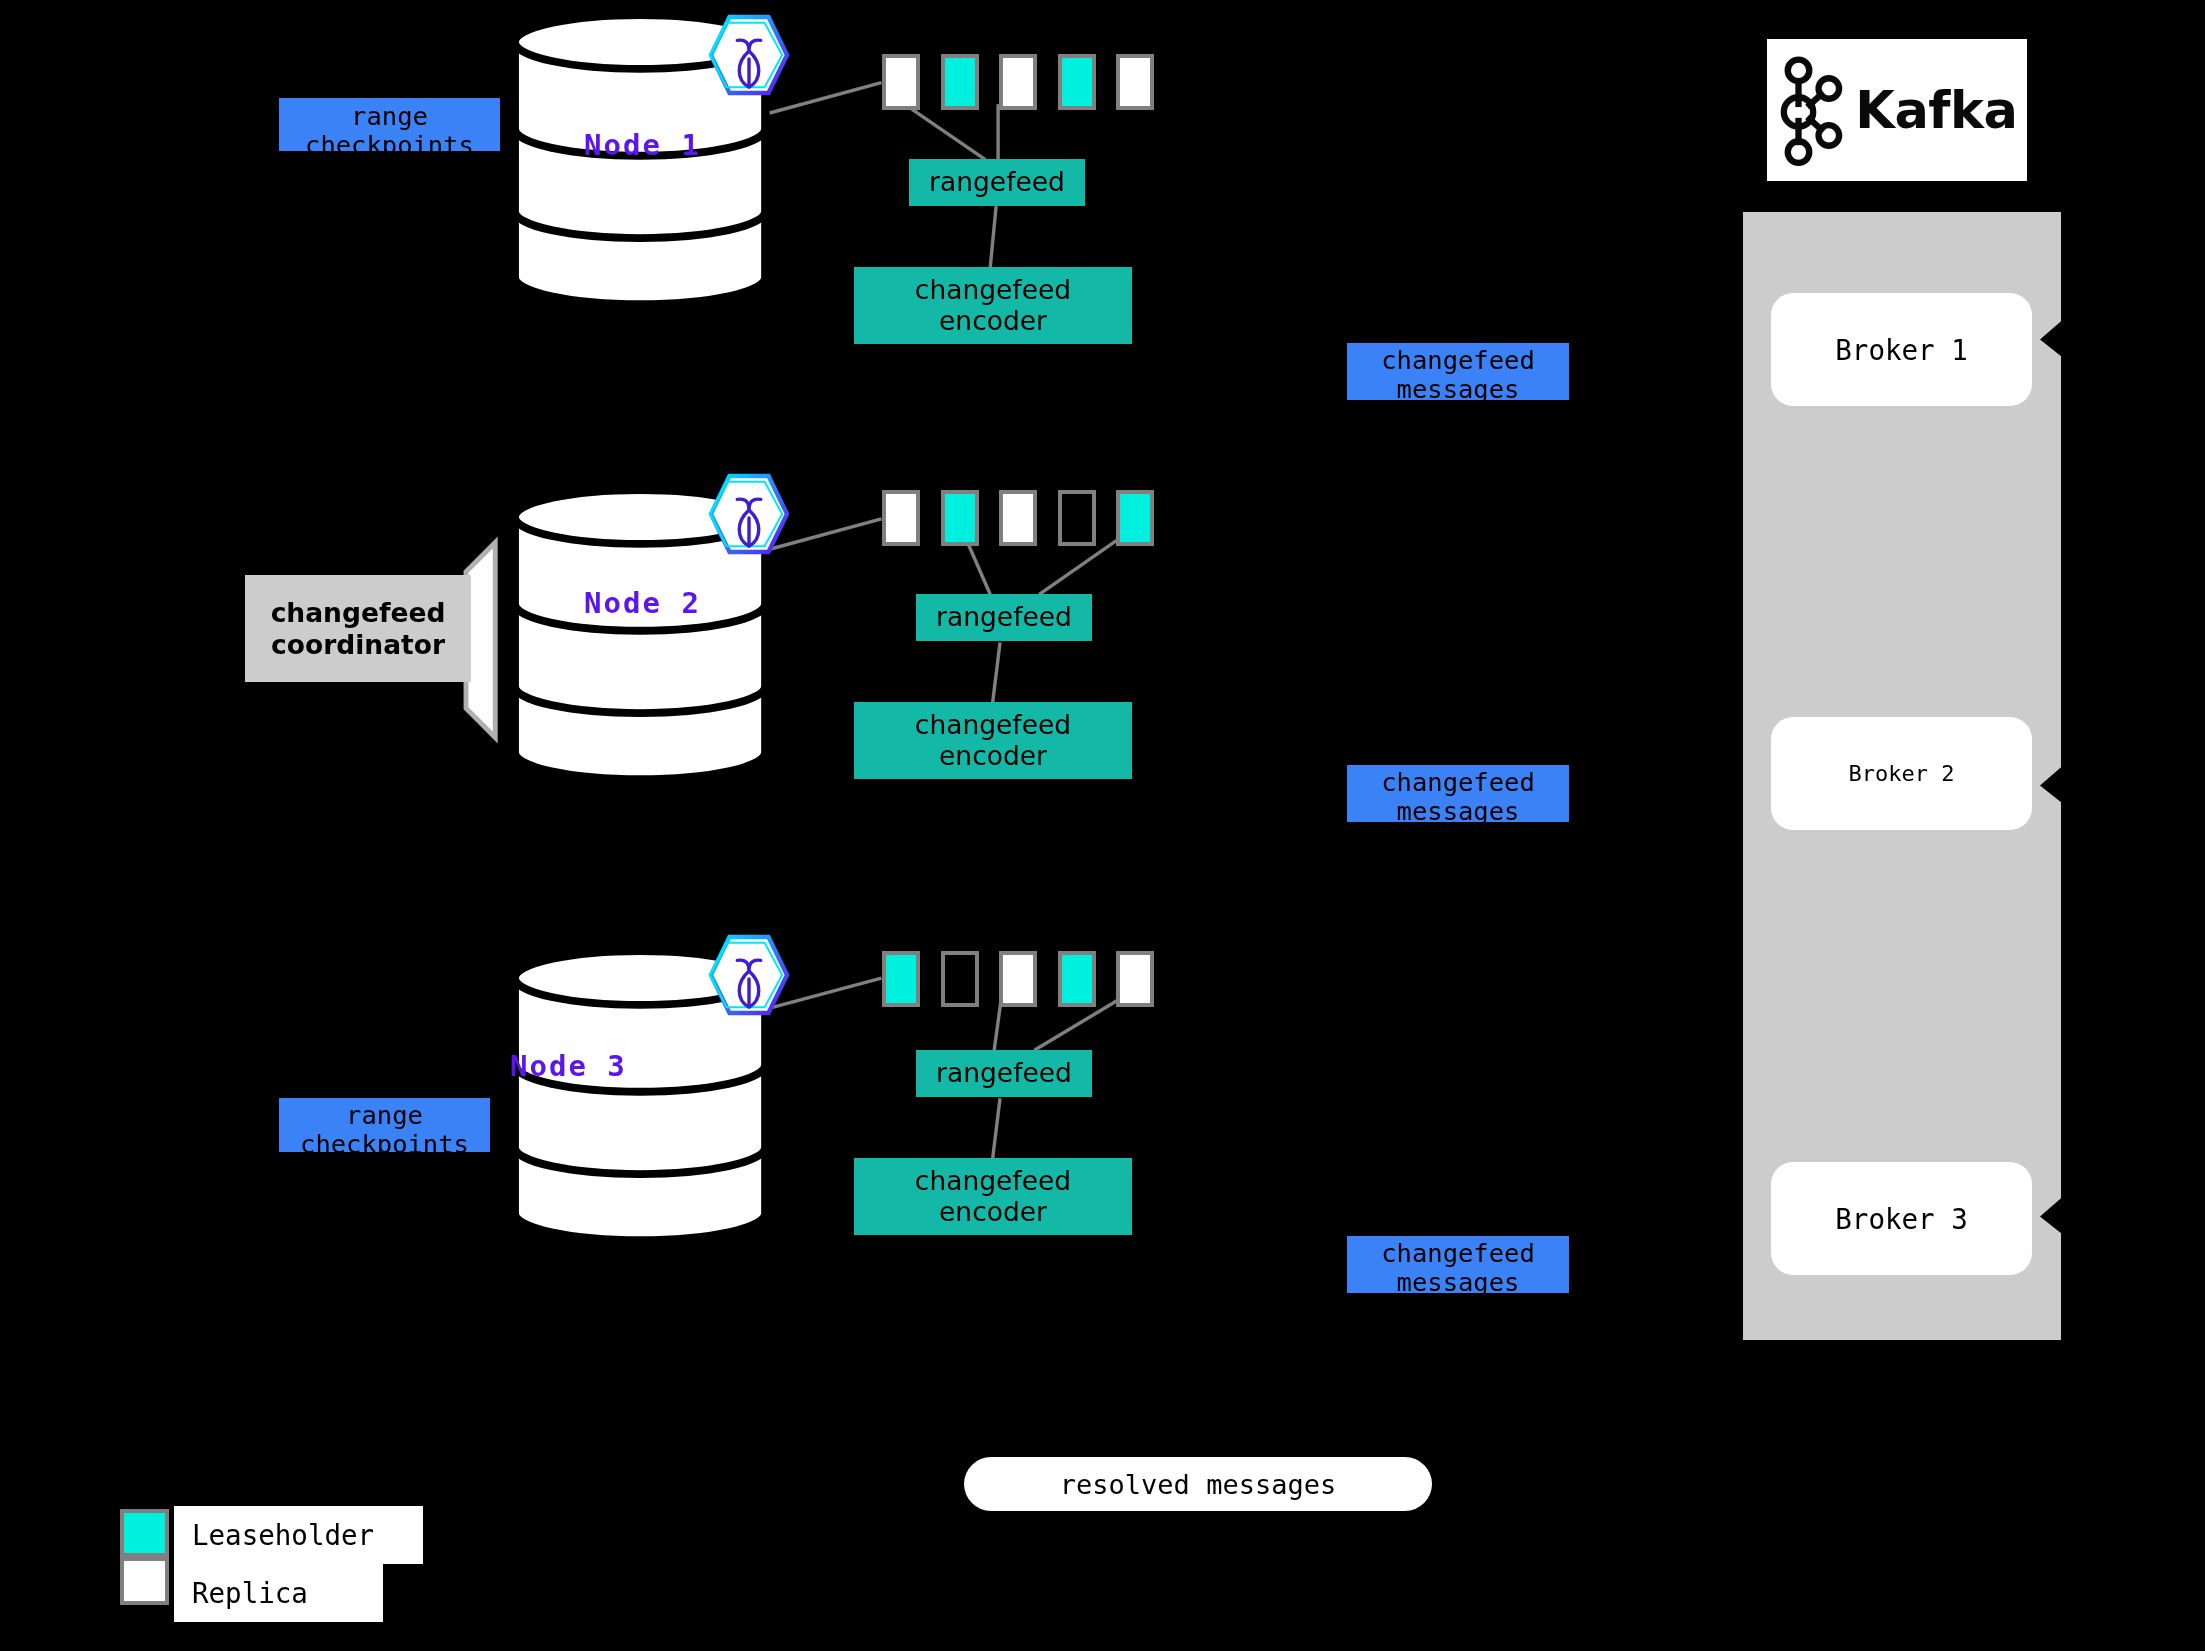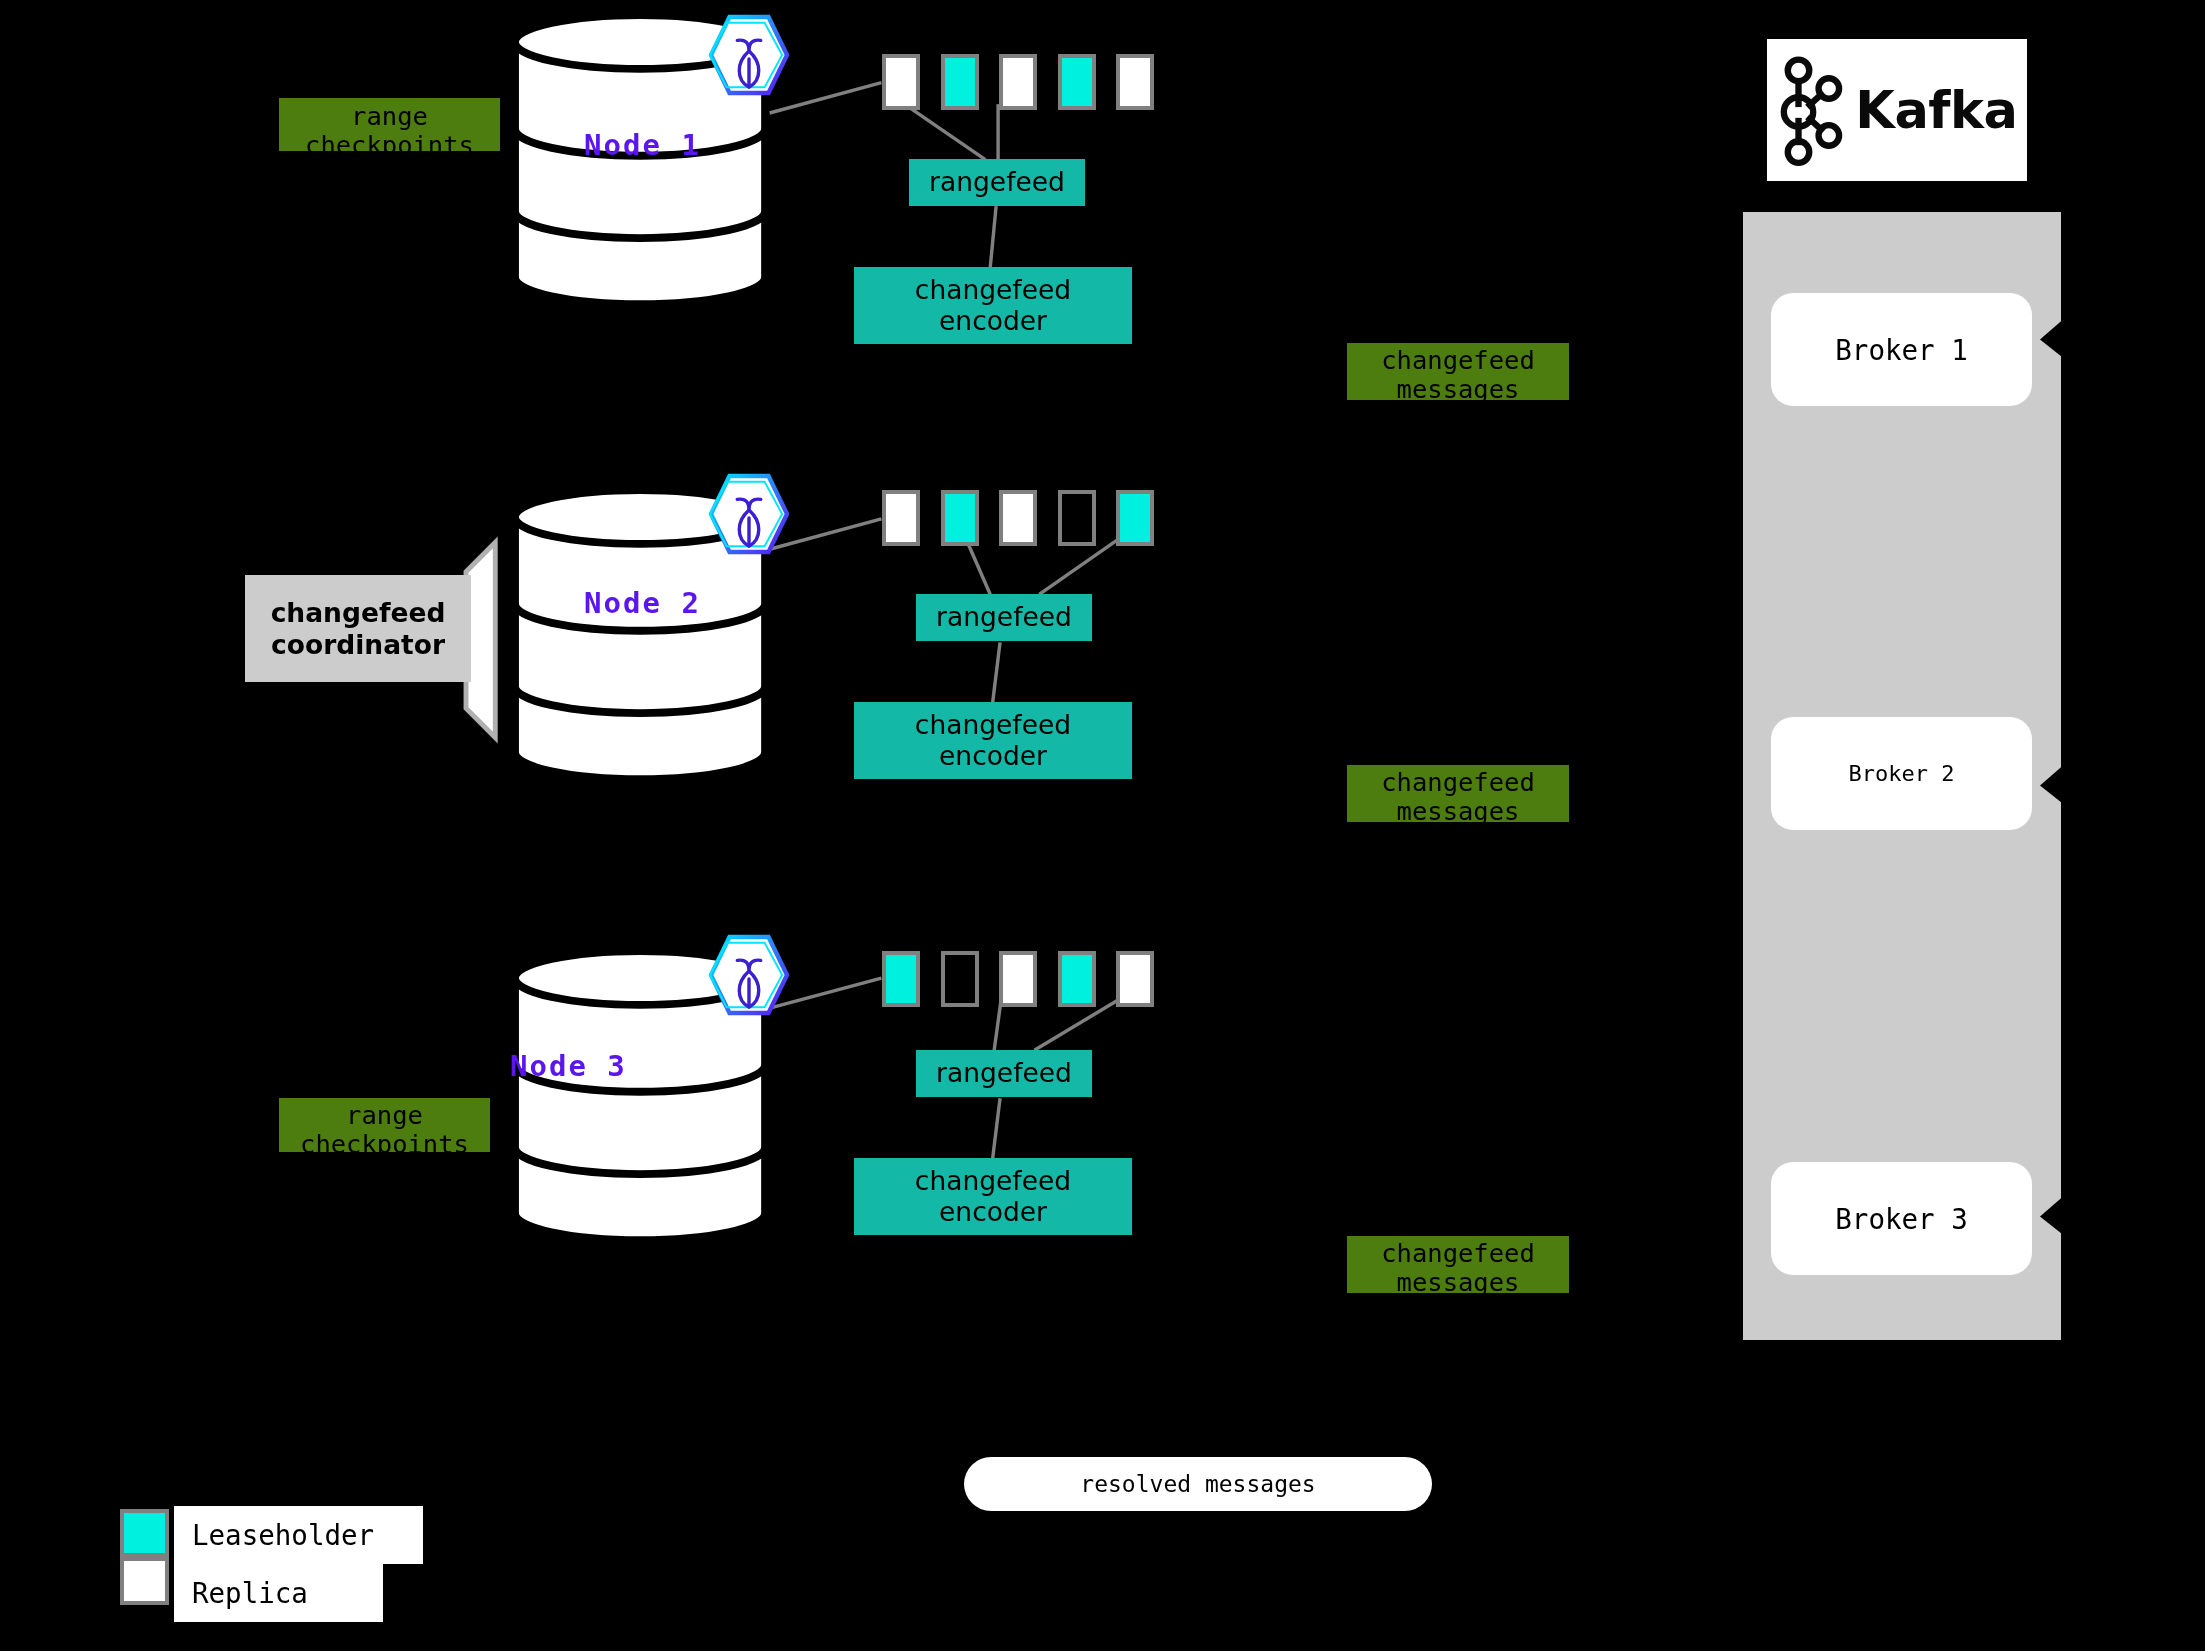--- a/index.html
+++ b/index.html
@@ -2,21 +2,21 @@
 <html style="font-size:7.8px"><head>
 <meta charset="utf-8">
 <style>
   html,body{margin:0;padding:0;background:#000;}
   body{width:2205px;height:1652px;overflow:hidden;
        font-family:"DejaVu Sans Mono","Liberation Mono",monospace;}
   #stage{position:relative;width:2205px;height:1652px;background:#000;}
   .abs{position:absolute;}
 
   
-  .wlabel{background:#4d7c0f;color:#000;display:flex;flex-direction:column;
+  .wlabel{background:#3b82f6;color:#000;display:flex;flex-direction:column;
           align-items:center;justify-content:flex-start;
           font-family:"DejaVu Sans Mono","Liberation Mono",monospace;
           line-height:1.16;overflow:visible;text-align:center;}
   .wlabel span{white-space:nowrap;}
 
   
   .gbox{background:#14b8a6;color:#000;display:flex;flex-direction:column;
         align-items:center;justify-content:center;
         font-family:"DejaVu Sans","Liberation Sans",sans-serif;
         line-height:1.14;text-align:center;}
@@ -268,21 +268,21 @@
   <svg class="abs" style="left:2040px;top:319px;width:34px;height:44px;" viewBox="0 0 70 90" width="34" height="44">
     <polygon points="48,0 48,80 0,42" fill="#000000"></polygon>
   </svg>
   <svg class="abs" style="left:2040px;top:765px;width:34px;height:44px;" viewBox="0 0 70 90" width="34" height="44">
     <polygon points="48,0 48,80 0,42" fill="#000000"></polygon>
   </svg>
   <svg class="abs" style="left:2040px;top:1196px;width:34px;height:44px;" viewBox="0 0 70 90" width="34" height="44">
     <polygon points="48,0 48,80 0,42" fill="#000000"></polygon>
   </svg>
 
-  <div class="abs pill" style="left:964px;top:1457px;width:468px;height:54px;font-size:23px;">
+  <div class="abs pill" style="left:964px;top:1457px;width:468px;height:54px;font-size:27px;">
     <span>resolved messages</span>
   </div>
 
   <div class="abs legsw" style="left:120px;top:1509px;width:49px;height:48px;background:#00f0e0;"></div>
   <div class="abs legbox" style="left:174px;top:1506px;width:231px;height:58px;font-size:27.5px;">
     <span>Leaseholder</span>
   </div>
 
   <div class="abs legsw" style="left:120px;top:1557px;width:49px;height:48px;background:#ffffff;"></div>
   <div class="abs legbox" style="left:174px;top:1564px;width:191px;height:58px;font-size:27.5px;">

